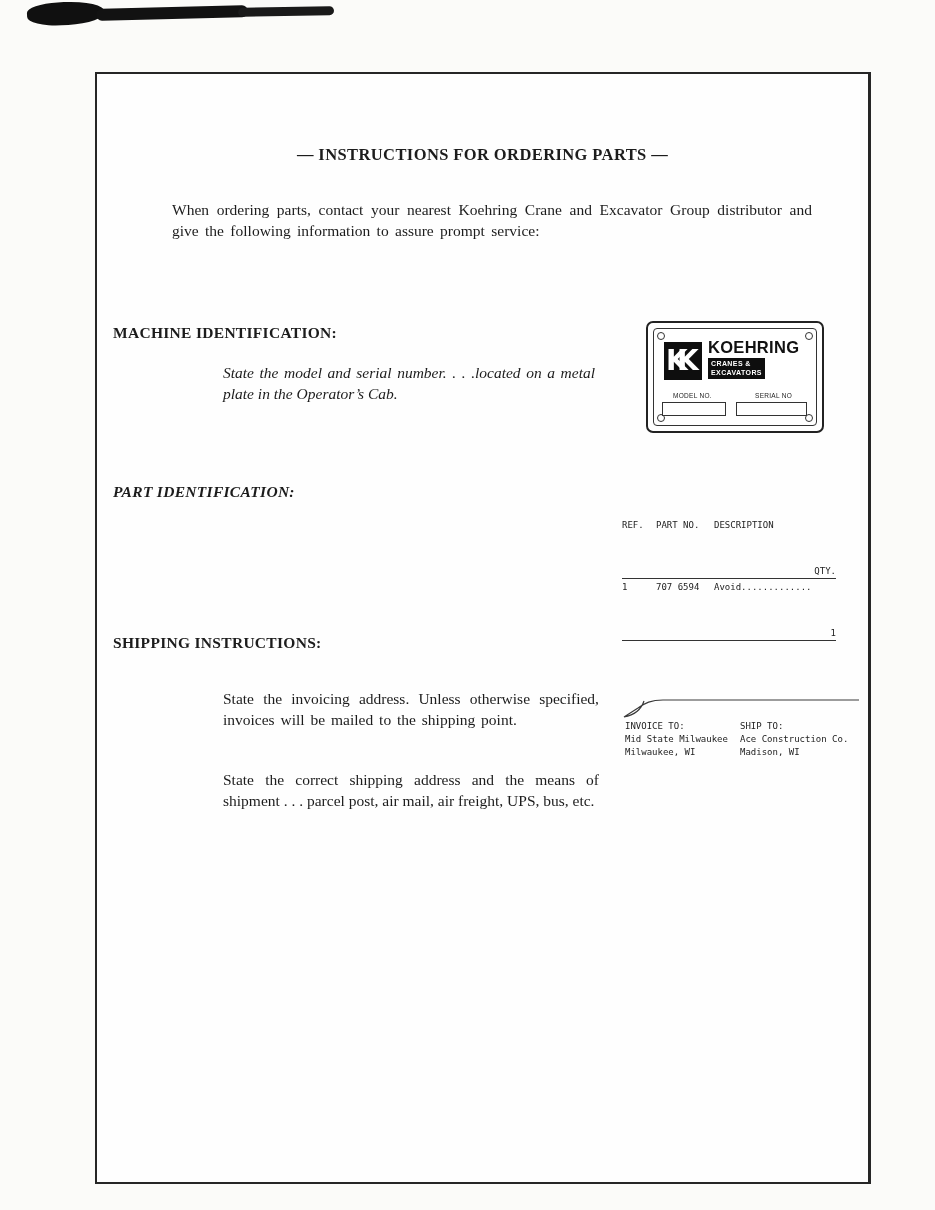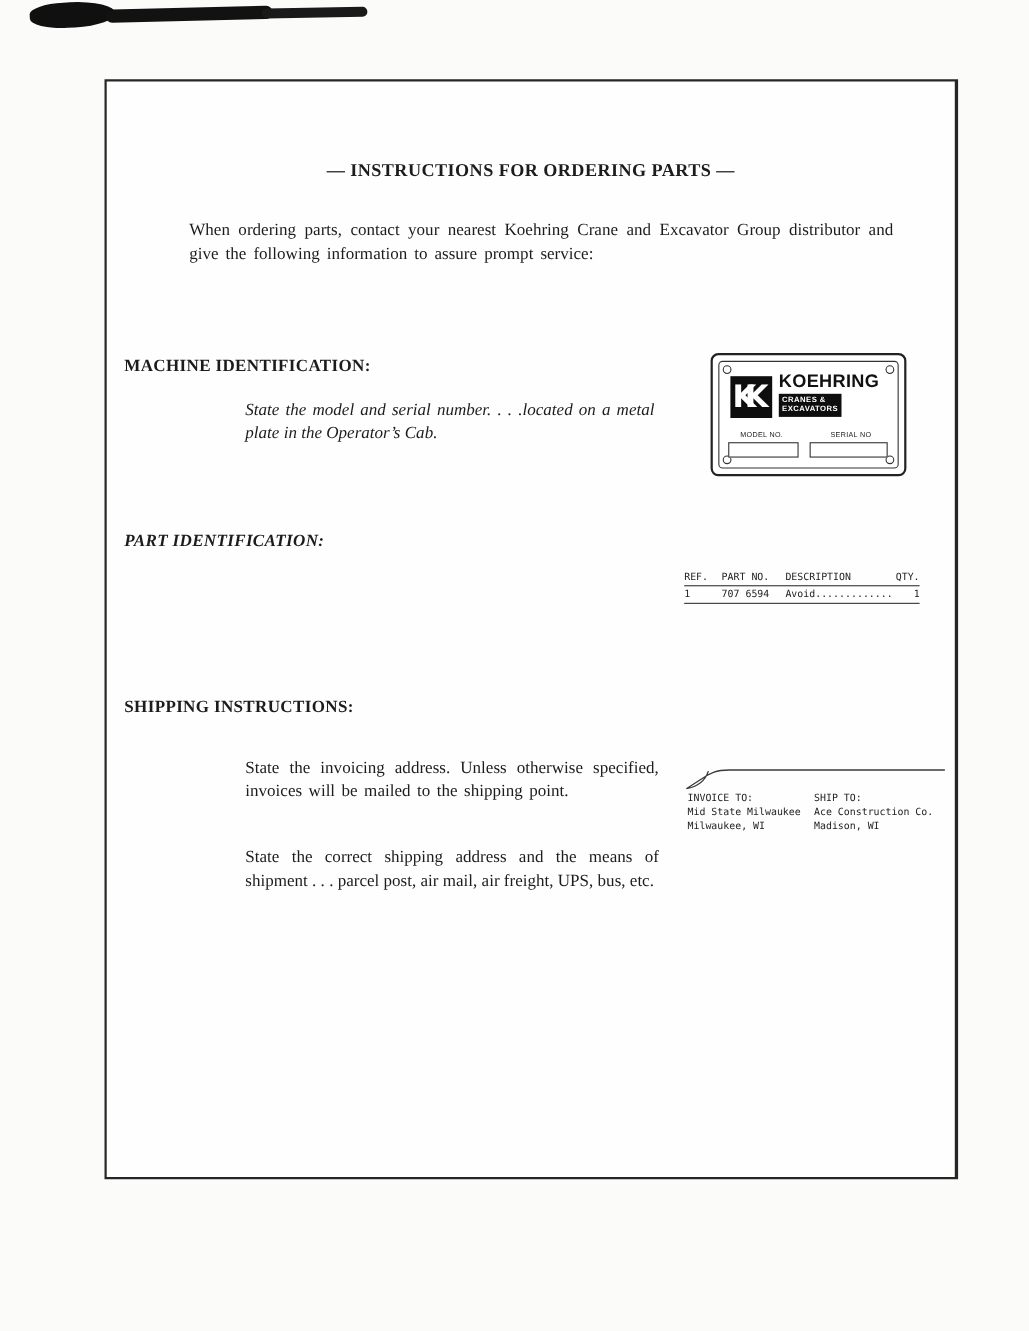--- a/index.html
+++ b/index.html
@@ -12,21 +12,21 @@
     overflow:hidden;
   }
 
   
   .blob { position:absolute; background:#101010; }
   .b1 { left:27px; top:2px;  width:78px;  height:23px; border-radius:46% 60% 55% 50%; transform:rotate(-3deg); }
   .b2 { left:96px; top:7px;  width:152px; height:12px; border-radius:10px; transform:rotate(-1.4deg); background:#121212;}
   .b3 { left:238px; top:7px; width:96px;  height:9px;  border-radius:8px;  transform:rotate(-1deg); background:#1a1a1a;}
 
   .page {
-    position:absolute; left:95px; top:72px; width:776px; height:1000px;
+    position:absolute; left:95px; top:72px; width:776px; height:1112px;
     background:#fefefe; border:2px solid #262626; border-right-width:3px;
   }
 
   .title {
     position:absolute; top:71px; left:0; width:100%;
     text-align:center; font-weight:bold; font-size:16.5px; letter-spacing:.4px;
   }
 
   .intro {
     position:absolute; left:75px; top:125px; width:640px;
@@ -81,21 +81,21 @@
   .f-serial{ left:88px; width:71px; }
 
   
   .parts-table {
     position:absolute; left:525px; top:446px; width:214px;
     font-family:"DejaVu Sans Mono", monospace; font-size:9px; color:#222; white-space:nowrap;
   }
   .pt-row { display:flex; }
   .pt-head { border-bottom:1px solid #333; padding-bottom:2px; }
   .pt-data { padding:3px 0 2px; border-bottom:1px solid #333; }
-  .c1{width:34px} .c2{width:58px} .c3{width:98px} .c4{width:24px; text-align:right;}
+  .c1{width:34px} .c2{width:58px} .c3{width:98px} .c4{width:24px; text-align:right;margin-top:46px;}
 
   
   .invoice { position:absolute; left:520px; top:616px; width:244px; height:92px; }
   .curl { position:absolute; left:0; top:0; }
   .inv-cols {
     position:absolute; left:8px; top:30px; display:flex;
     font-family:"DejaVu Sans Mono", monospace; font-size:9px; line-height:13px; color:#222; white-space:nowrap;
   }
   .inv-col-left  { width:115px; }
   .inv-col-right { width:120px; }

